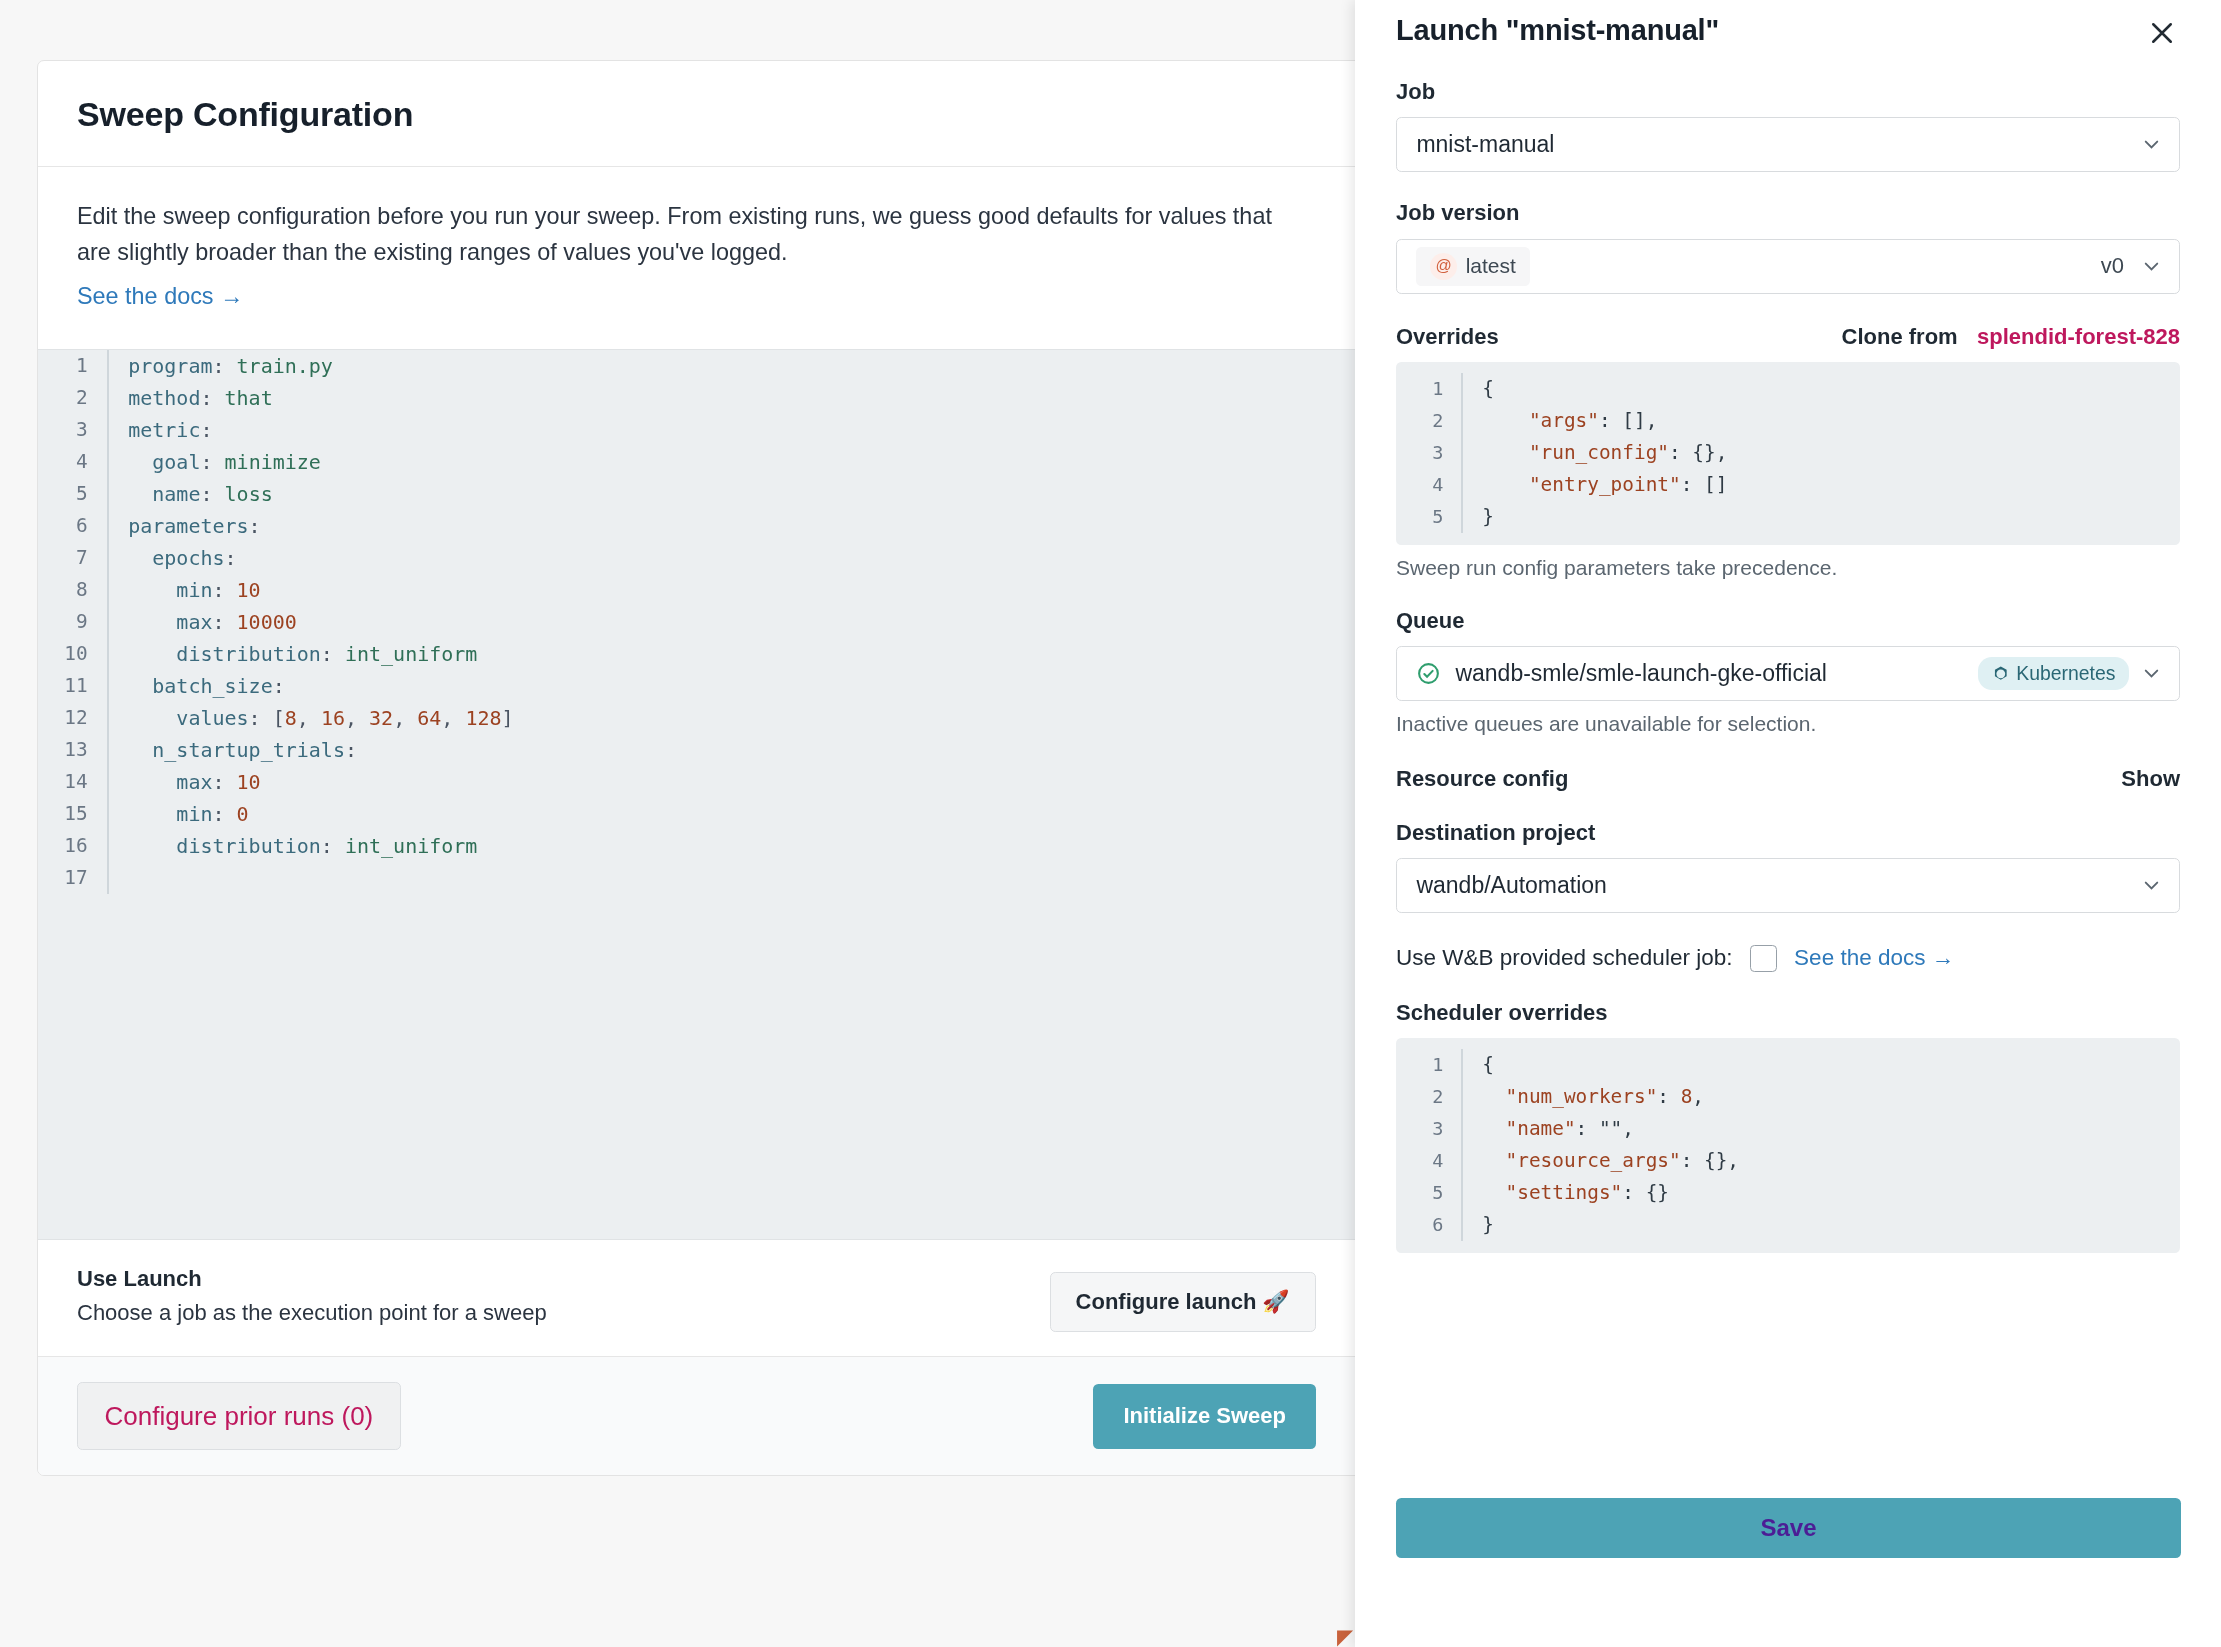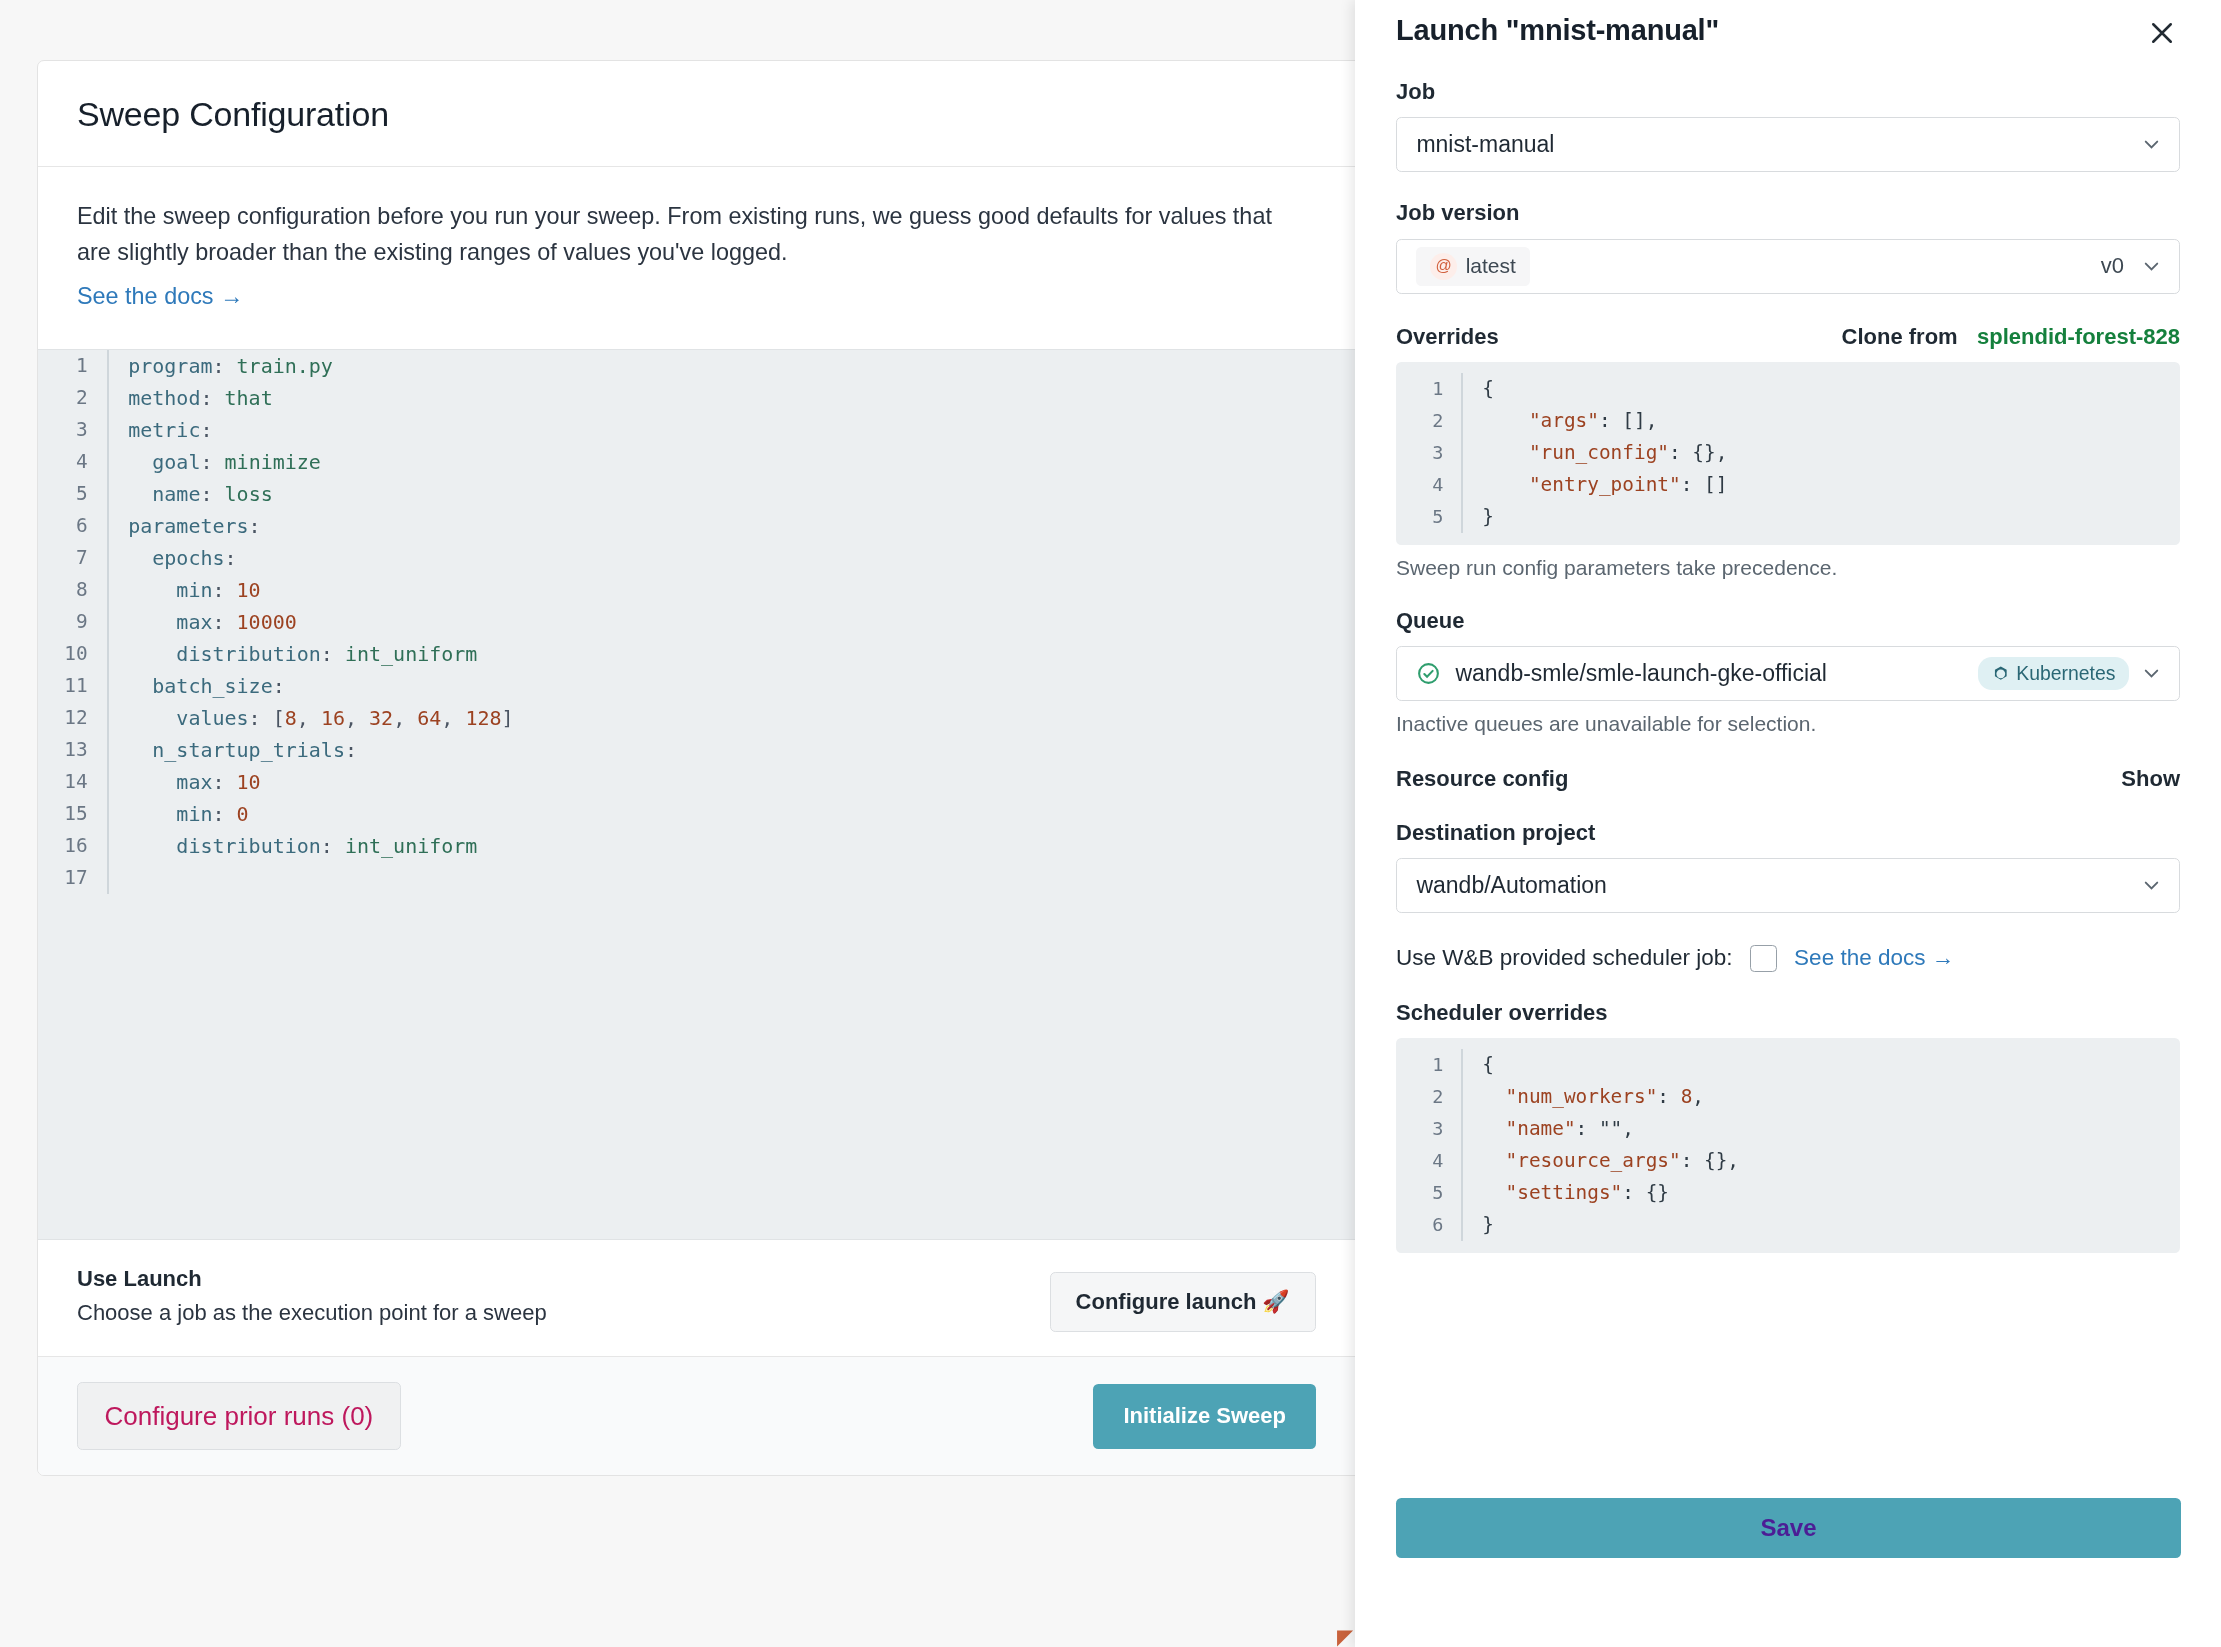--- a/index.html
+++ b/index.html
@@ -33,21 +33,21 @@
     border: 0.9px solid #e3e3e3;
     border-radius: 7px 0 0 7px;
     overflow: hidden;
   }
   #sweep-card-header {
     padding: 34px 39px 32px 39px;
     border-bottom: 0.9px solid #e6e6e6;
   }
   #sweep-title {
     font-size: 34px;
-    font-weight: normal;
+    font-weight: bold;
     color: #17202b;
     letter-spacing: -0.2px;
   }
   #sweep-card-body {
     padding: 32px 39px 16px 39px;
   }
   #sweep-desc {
     font-size: 23.4px;
     line-height: 1.52;
     color: #2b3440;
@@ -230,21 +230,21 @@
   .row-between {
     display: flex;
     align-items: baseline;
     justify-content: space-between;
     margin-top: 30px;
     margin-bottom: 12.4px;
   }
   .row-between .field-label { margin: 0; }
   .clone-wrap { display: flex; align-items: baseline; gap: 19.4px; }
   .clone-label { font-size: 22px; font-weight: bold; color: #1f2933; }
-  .clone-value { font-size: 22px; font-weight: bold; color: #15803d; }
+  .clone-value { font-size: 22px; font-weight: bold; color: #be185d; }
 
   .json-box {
     background: #eceff1;
     border-radius: 5.3px;
     padding: 10.6px 0 12.4px 0;
     font-family: "DejaVu Sans Mono", monospace;
     font-size: 19.4px;
   }
   .json-line { display: flex; align-items: center; height: 32px; }
   .json-gutter {

